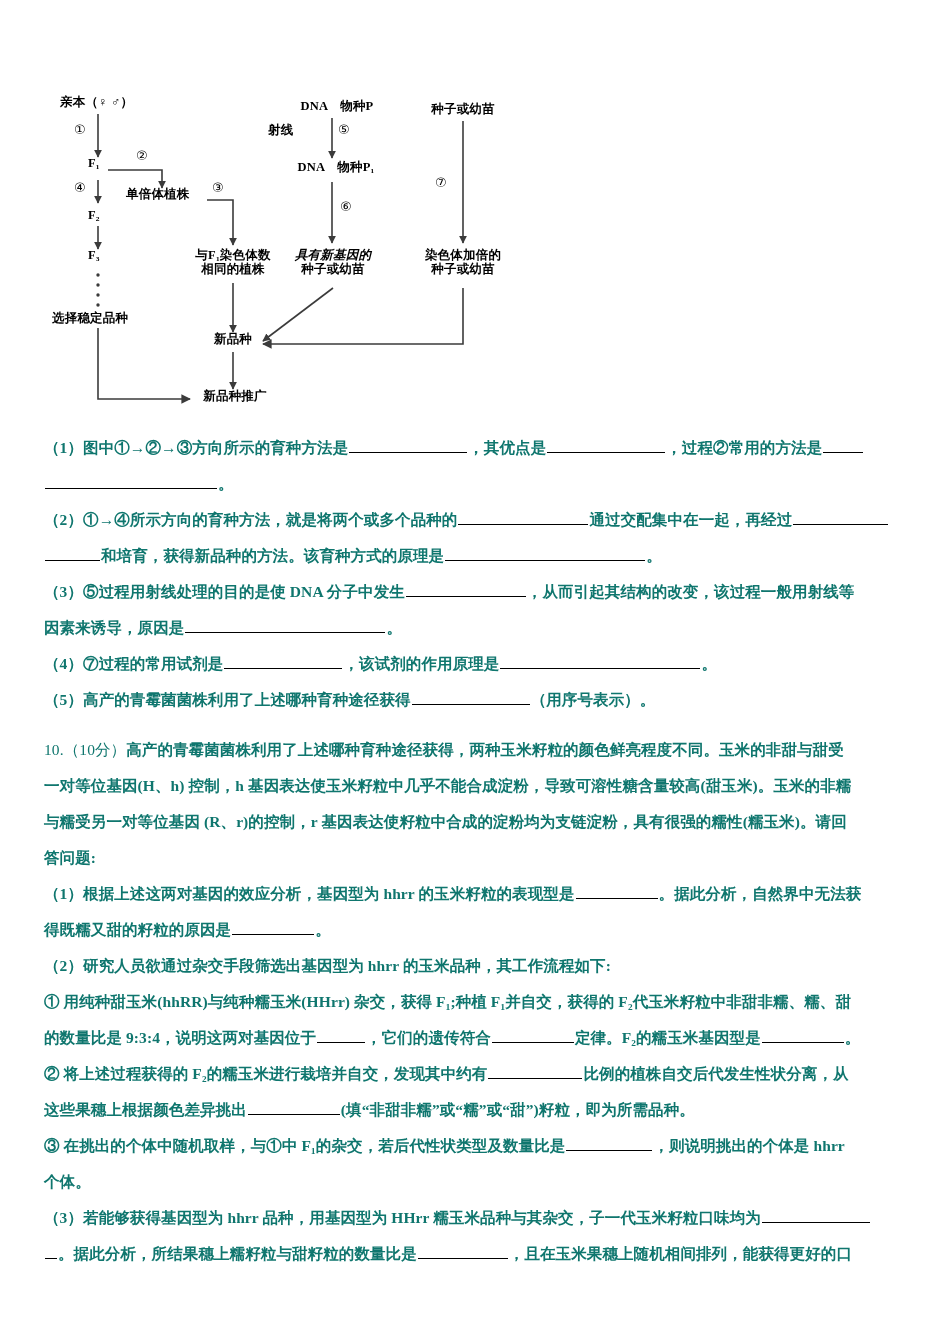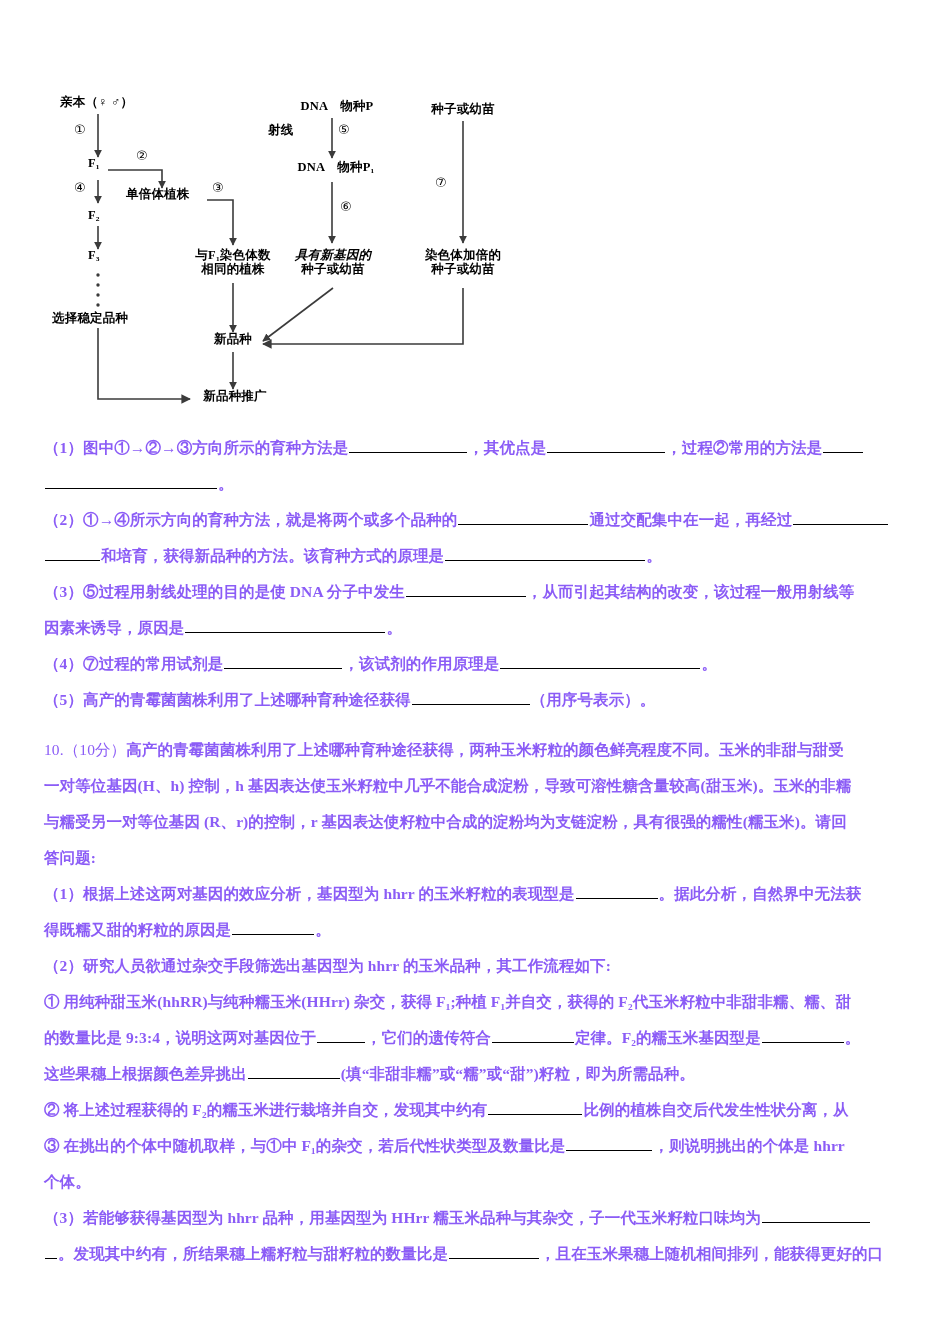--- a/index.html
+++ b/index.html
@@ -53,21 +53,21 @@
   #question-body {
     position: absolute;
     left: 44px;
     top: 430px;
     width: 872px;
   }
   .q-line {
     font-family: "Liberation Serif", "DejaVu Serif", serif;
     font-size: 15.5px;
     font-weight: bold;
-    color: #8b5cf6;
+    color: #0f766e;
     line-height: 36px;
     letter-spacing: 0.1px;
     white-space: nowrap;
   }
   .blank {
     display: inline-block;
     border-bottom: 1.3px solid #000;
     vertical-align: baseline;
     height: 15px;
     margin: 0 1px;
@@ -225,31 +225,31 @@
   </div>
 
   <div class="q-line">（2）研究人员欲通过杂交手段筛选出基因型为 hhrr 的玉米品种，其工作流程如下:</div>
 
   <div class="q-line">① 用纯种甜玉米(hhRR)与纯种糯玉米(HHrr) 杂交，获得 F₁;种植 F₁并自交，获得的 F₂代玉米籽粒中非甜非糯、糯、甜</div>
   <div class="q-line">
     <span>的数量比是 9:3:4，说明这两对基因位于</span><span class="blank" style="width:48px"></span><span>，它们的遗传符合</span><span class="blank" style="width:82px"></span><span>定律。F₂的糯玉米基因型是</span><span class="blank" style="width:82px"></span><span>。</span>
   </div>
 
   <div class="q-line">
+    <span>② 将上述过程获得的 F₂的糯玉米进行栽培并自交，发现其中约有</span><span class="blank" style="width:94px"></span><span>比例的植株自交后代发生性状分离，从</span>
+  </div>
+  <div class="q-line">
     <span>这些果穗上根据颜色差异挑出</span><span class="blank" style="width:92px"></span><span>(填“非甜非糯”或“糯”或“甜”)籽粒，即为所需品种。</span>
   </div>
-  <div class="q-line">
-    <span>② 将上述过程获得的 F₂的糯玉米进行栽培并自交，发现其中约有</span><span class="blank" style="width:94px"></span><span>比例的植株自交后代发生性状分离，从</span>
-  </div>
 
   <div class="q-line">
     <span>③ 在挑出的个体中随机取样，与①中 F₁的杂交，若后代性状类型及数量比是</span><span class="blank" style="width:86px"></span><span>，则说明挑出的个体是 hhrr</span>
   </div>
   <div class="q-line">个体。</div>
 
   <div class="q-line">
     <span>（3）若能够获得基因型为 hhrr 品种，用基因型为 HHrr 糯玉米品种与其杂交，子一代玉米籽粒口味均为</span><span class="blank" style="width:108px"></span>
   </div>
   <div class="q-line">
-    <span class="blank" style="width:12px"></span><span>。发现其中约有，所结果穗上糯籽粒与甜籽粒的数量比是</span><span class="blank" style="width:90px"></span><span>，且在玉米果穗上随机相间排列，能获得更好的口</span>
+    <span class="blank" style="width:12px"></span><span>。据此分析，所结果穗上糯籽粒与甜籽粒的数量比是</span><span class="blank" style="width:90px"></span><span>，且在玉米果穗上随机相间排列，能获得更好的口</span>
   </div>
 
 </div>
 
 </body></html>

